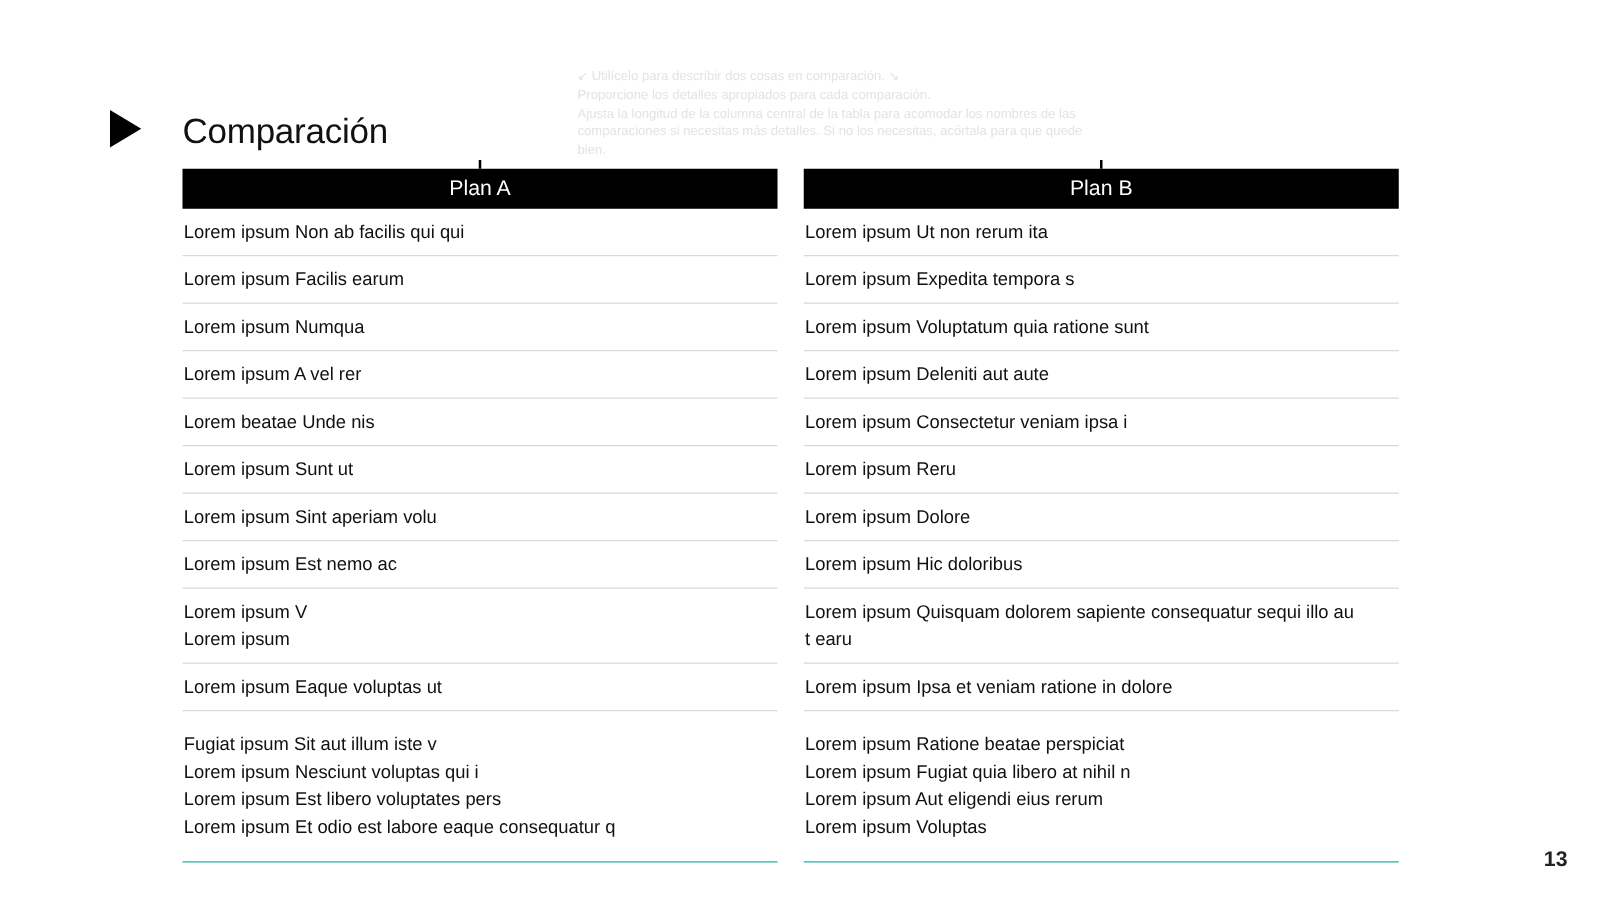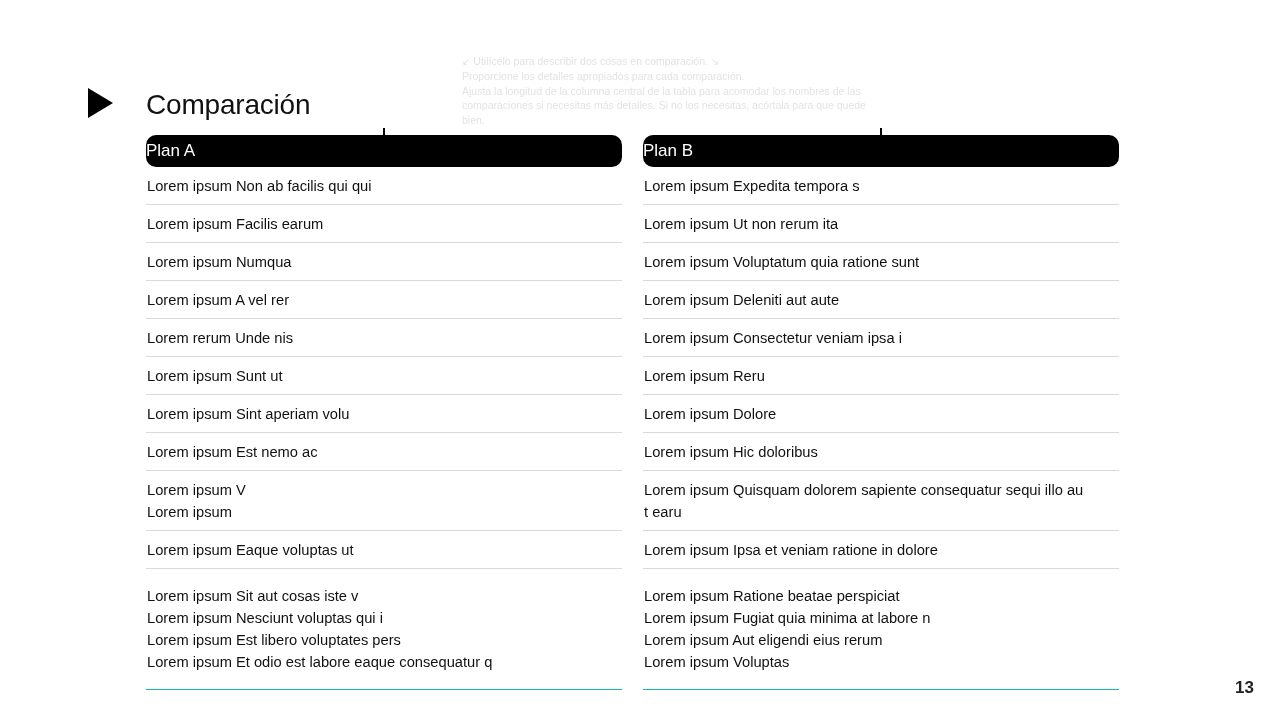--- a/index.html
+++ b/index.html
@@ -90,24 +90,23 @@
     width: 2px;
     height: 7px;
     background: #000000;
   }
 
   .table-header {
     background: #000000;
     color: #ffffff;
     height: 32px;
     line-height: 32px;
-    text-align: left;
+    text-align: center;
     font-size: 17px;
     font-weight: 400;
-    border-radius: 10px;
   }
 
   .table-body {
     border-bottom: 1px solid #14b8a6;
   }
 
   .table-row {
     border-bottom: 1px solid #d9d9d9;
     font-size: 14.7px;
     line-height: 22px;
@@ -162,56 +161,56 @@
       <div class="table-row">
         <span class="row-line">Lorem ipsum Facilis earum</span>
       </div>
       <div class="table-row">
         <span class="row-line">Lorem ipsum Numqua</span>
       </div>
       <div class="table-row">
         <span class="row-line">Lorem ipsum A vel rer</span>
       </div>
       <div class="table-row">
-        <span class="row-line">Lorem rerum Unde nis</span>
+        <span class="row-line">Lorem beatae Unde nis</span>
       </div>
       <div class="table-row">
         <span class="row-line">Lorem ipsum Sunt ut</span>
       </div>
       <div class="table-row">
         <span class="row-line">Lorem ipsum Sint aperiam volu</span>
       </div>
       <div class="table-row">
         <span class="row-line">Lorem ipsum Est nemo ac</span>
       </div>
       <div class="table-row">
         <span class="row-line">Lorem ipsum V</span>
         <span class="row-line">Lorem ipsum</span>
       </div>
       <div class="table-row">
         <span class="row-line">Lorem ipsum Eaque voluptas ut</span>
       </div>
       <div class="table-row tall">
-        <span class="row-line">Lorem ipsum Sit aut cosas iste v</span>
+        <span class="row-line">Fugiat ipsum Sit aut illum iste v</span>
         <span class="row-line">Lorem ipsum Nesciunt voluptas qui i</span>
         <span class="row-line">Lorem ipsum Est libero voluptates pers</span>
         <span class="row-line">Lorem ipsum Et odio est labore eaque consequatur q</span>
       </div>
     </div>
 </div>
 
 <div class="comparison-table" id="table-plan-b">
   <div class="table-tick"></div>
   <div class="table-header">Plan B</div>
   <div class="table-body">
       <div class="table-row">
+        <span class="row-line">Lorem ipsum Ut non rerum ita</span>
+      </div>
+      <div class="table-row">
         <span class="row-line">Lorem ipsum Expedita tempora s</span>
-      </div>
-      <div class="table-row">
-        <span class="row-line">Lorem ipsum Ut non rerum ita</span>
       </div>
       <div class="table-row">
         <span class="row-line">Lorem ipsum Voluptatum quia ratione sunt</span>
       </div>
       <div class="table-row">
         <span class="row-line">Lorem ipsum Deleniti aut aute</span>
       </div>
       <div class="table-row">
         <span class="row-line">Lorem ipsum Consectetur veniam ipsa i</span>
       </div>
@@ -226,20 +225,20 @@
       </div>
       <div class="table-row">
         <span class="row-line">Lorem ipsum Quisquam dolorem sapiente consequatur sequi illo au</span>
         <span class="row-line">t earu</span>
       </div>
       <div class="table-row">
         <span class="row-line">Lorem ipsum Ipsa et veniam ratione in dolore</span>
       </div>
       <div class="table-row tall">
         <span class="row-line">Lorem ipsum Ratione beatae perspiciat</span>
-        <span class="row-line">Lorem ipsum Fugiat quia minima at labore n</span>
+        <span class="row-line">Lorem ipsum Fugiat quia libero at nihil n</span>
         <span class="row-line">Lorem ipsum Aut eligendi eius rerum</span>
         <span class="row-line">Lorem ipsum Voluptas</span>
       </div>
     </div>
 </div>
 
 <div id="page-number">13</div>
 
 </body></html>

